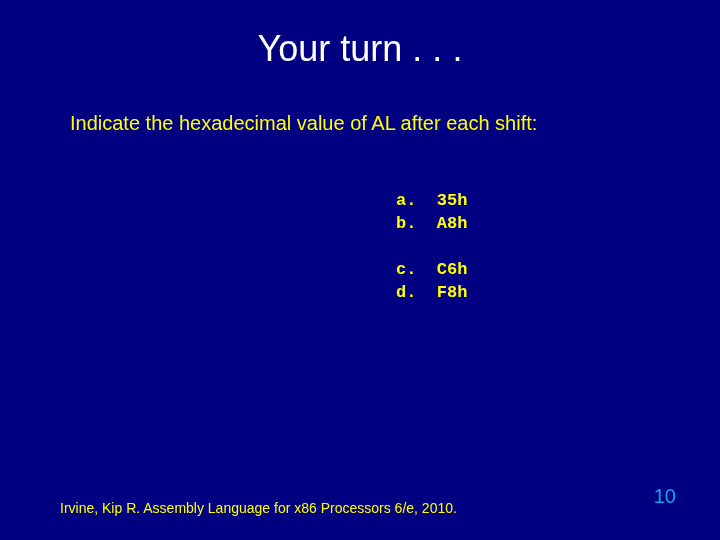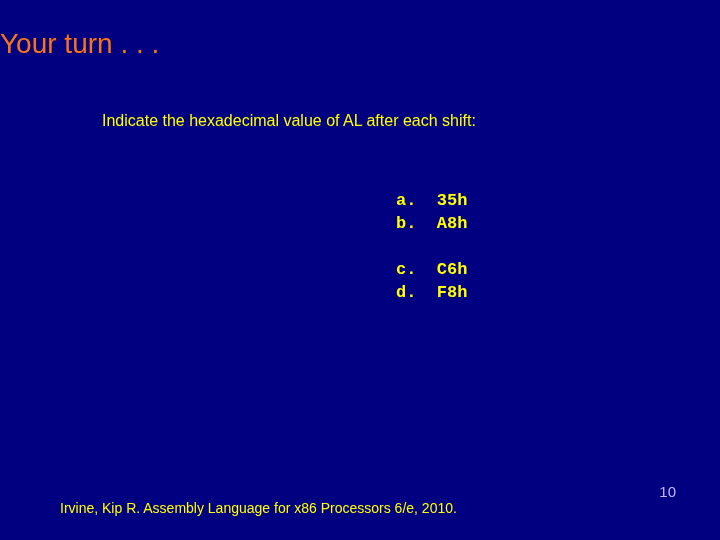--- a/index.html
+++ b/index.html
@@ -15,31 +15,31 @@
     position: relative;
     width: 720px;
     height: 540px;
     box-sizing: border-box;
   }
   .title {
     position: absolute;
     top: 28px;
     left: 0;
     width: 100%;
-    color: #f97316;
-    font-size: 28px;
+    text-align: center;
+    color: #ffffff;
+    font-size: 36px;
     font-weight: normal;
   }
   .prompt {
     position: absolute;
     top: 112px;
     left: 70px;
     color: #FFFF00;
-    font-size: 16px;
-    margin-left: 32px;
+    font-size: 20px;
   }
   .code-left {
     position: absolute;
     top: 168px;
     left: 98px;
     font-family: "Courier New", monospace;
     color: #FFFF00;
     font-size: 17px;
     line-height: 1.35;
     font-weight: bold;
@@ -59,24 +59,24 @@
   }
   .footer {
     position: absolute;
     bottom: 24px;
     left: 60px;
     color: #FFFF00;
     font-size: 14px;
   }
   .pagenum {
     position: absolute;
-    bottom: 40px;
+    bottom: 32px;
     right: 44px;
-    color: #c4b5fd;
-    font-size: 15px;
+    color: #0ea5e9;
+    font-size: 20px;
   }
 </style>
 </head>
 <body>
 
 <div class="slide">
 
   <div class="title">Your turn . . .</div>
 
   <div class="prompt">Indicate the hexadecimal value of AL after each shift:</div>

